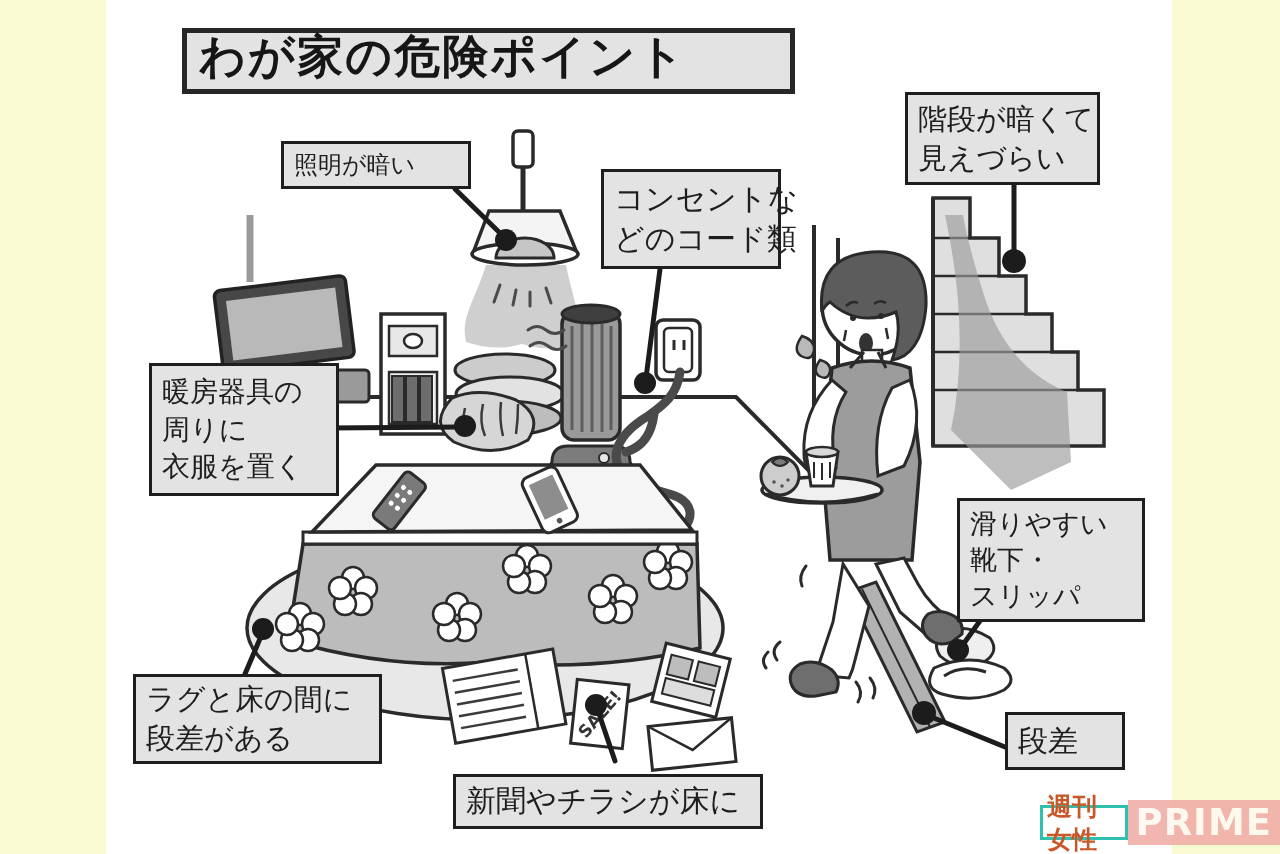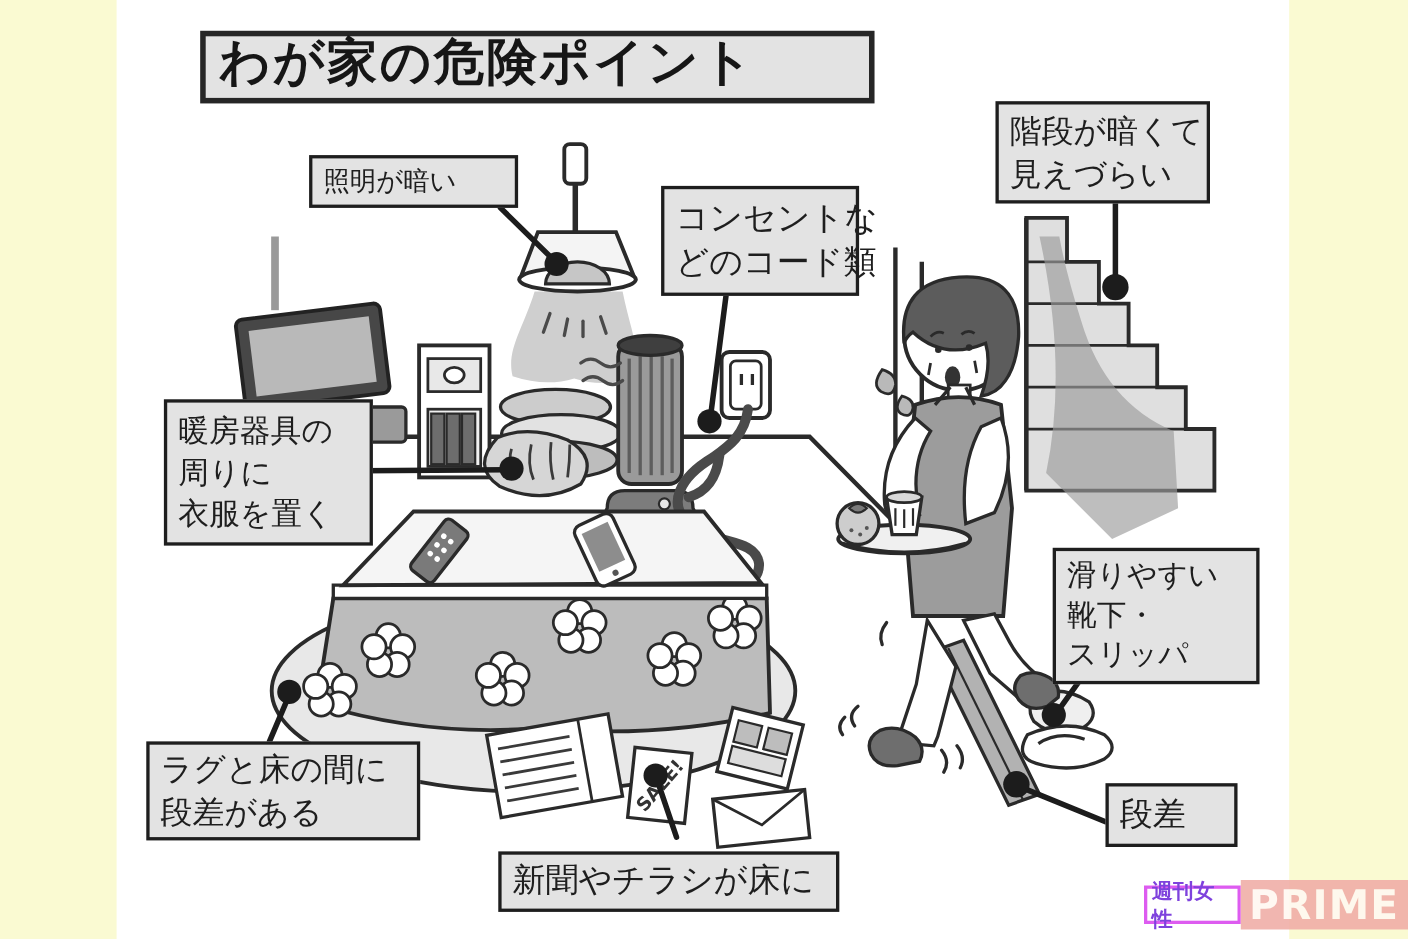--- a/index.html
+++ b/index.html
@@ -29,22 +29,22 @@
   #cb-stairs{left:905px;top:92px;width:195px;height:93px;font-size:29px;}
   #cb-cords{left:601px;top:169px;width:180px;height:100px;font-size:30px;}
   #cb-heater{left:139px;top:363px;width:190px;height:133px;font-size:28px;margin-left:10px;}
   #cb-slippery{left:957px;top:466px;width:188px;height:124px;font-size:27px;margin-top:32px;}
   #cb-rug{left:133px;top:674px;width:249px;height:90px;font-size:29px;}
   #cb-step{left:1005px;top:712px;width:120px;height:58px;font-size:30px;}
   #cb-news{left:453px;top:763px;width:310px;height:55px;font-size:30px;margin-top:11px;}
   .watermark{position:absolute;left:1040px;top:800px;display:flex;align-items:flex-start;z-index:6;opacity:0.88;}
   .wm-jp{
     box-sizing:border-box;margin-top:5px;height:35px;display:flex;align-items:center;
-    border:3px solid #d946ef;background:rgba(255,255,255,0.55);
-    color:#6d28d9;font-size:19px;font-weight:700;padding:0 4px;letter-spacing:0;
+    border:3px solid #14b8a6;background:rgba(255,255,255,0.55);
+    color:#c2410c;font-size:25px;font-weight:700;padding:0 4px;letter-spacing:0;
   }
   .wm-prime{
     box-sizing:border-box;height:45px;display:flex;align-items:center;
     background:var(--wm_pink);color:rgba(255,252,244,0.95);
     font-size:37px;font-weight:700;padding:0 8px;letter-spacing:1px;
   }
 </style>
 </head>
 <body>
 

